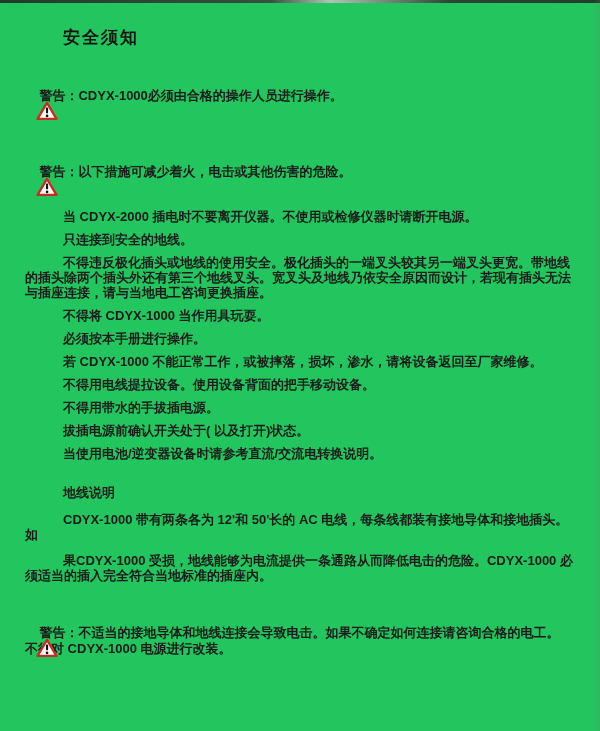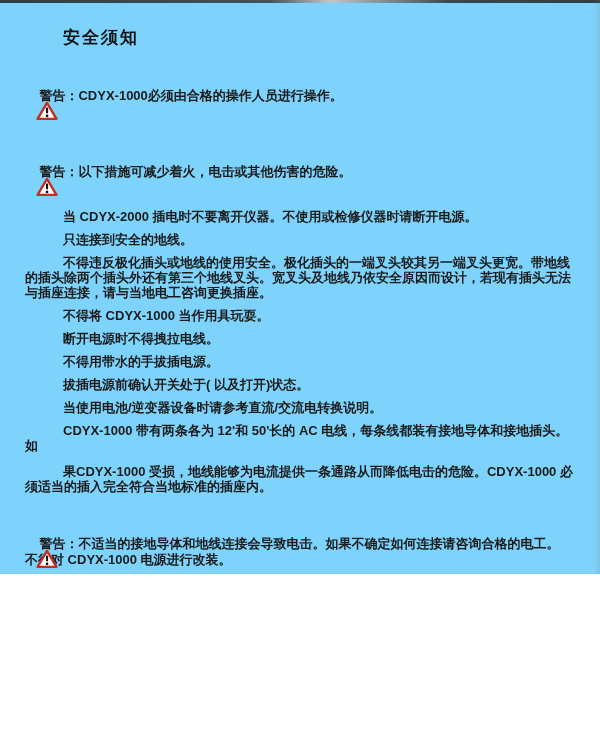--- a/index.html
+++ b/index.html
@@ -3,23 +3,23 @@
 <meta charset="utf-8">
 <style>
   html, body {
     margin: 0;
     padding: 0;
     background: #ffffff;
   }
   .page {
     position: relative;
     width: 600px;
-    height: 574px;
+    height: 731px;
     box-sizing: border-box;
-    background: #7dd3fc;
+    background: #22c55e;
     padding: 28px 22px 0 25px;
     overflow: hidden;
     font-family: "Liberation Sans", "DejaVu Sans", sans-serif;
     font-weight: 700;
     font-size: 13px;
     line-height: 15px;
     color: #1b1b1b;
   }
   
   .scan-edge-top {
@@ -98,25 +98,28 @@
         <rect x="10.9" y="7.2" width="2.3" height="6.4" rx="0.6" fill="#141414"></rect>
         <circle cx="12.05" cy="16.4" r="1.45" fill="#141414"></circle>
       </svg>
     </span><span>警告：</span><span>以下措施可减少着火，电击或其他伤害的危险。</span>
   </p>
 
   <p class="para">当 CDYX-2000 插电时不要离开仪器。不使用或检修仪器时请断开电源。</p>
   <p class="para">只连接到安全的地线。</p>
   <p class="para">不得违反极化插头或地线的使用安全。极化插头的一端叉头较其另一端叉头更宽。带地线的插头除两个插头外还有第三个地线叉头。宽叉头及地线乃依安全原因而设计，若现有插头无法与插座连接，请与当地电工咨询更换插座。</p>
   <p class="para">不得将 CDYX-1000 当作用具玩耍。</p>
-  <p class="para">断开电源时不得拽拉电线。</p>
+  <p class="para">必须按本手册进行操作。</p>
+  <p class="para">若 CDYX-1000 不能正常工作，或被摔落，损坏，渗水，请将设备返回至厂家维修。</p>
+  <p class="para">不得用电线提拉设备。使用设备背面的把手移动设备。</p>
   <p class="para">不得用带水的手拔插电源。</p>
   <p class="para">拔插电源前确认开关处于( 以及打开)状态。</p>
   <p class="para">当使用电池/逆变器设备时请参考直流/交流电转换说明。</p>
 
+  <p class="heading">地线说明</p>
   <p class="para gpara">CDYX-1000 带有两条各为 12'和 50'长的 AC 电线，每条线都装有接地导体和接地插头。
 如</p>
   <p class="para gpara">果CDYX-1000 受损，地线能够为电流提供一条通路从而降低电击的危险。CDYX-1000 必须适当的插入完全符合当地标准的插座内。</p>
 
   <p class="warning w3">
     <span class="tri">
       <svg width="22" height="20" viewBox="0 0 24 22" aria-hidden="true">
         <path d="M12 2 L22.4 19.6 L1.6 19.6 Z" fill="#fdfdfd" stroke="#c62c20" stroke-width="2.6" stroke-linejoin="round"></path>
         <rect x="10.9" y="7.2" width="2.3" height="6.4" rx="0.6" fill="#141414"></rect>
         <circle cx="12.05" cy="16.4" r="1.45" fill="#141414"></circle>

